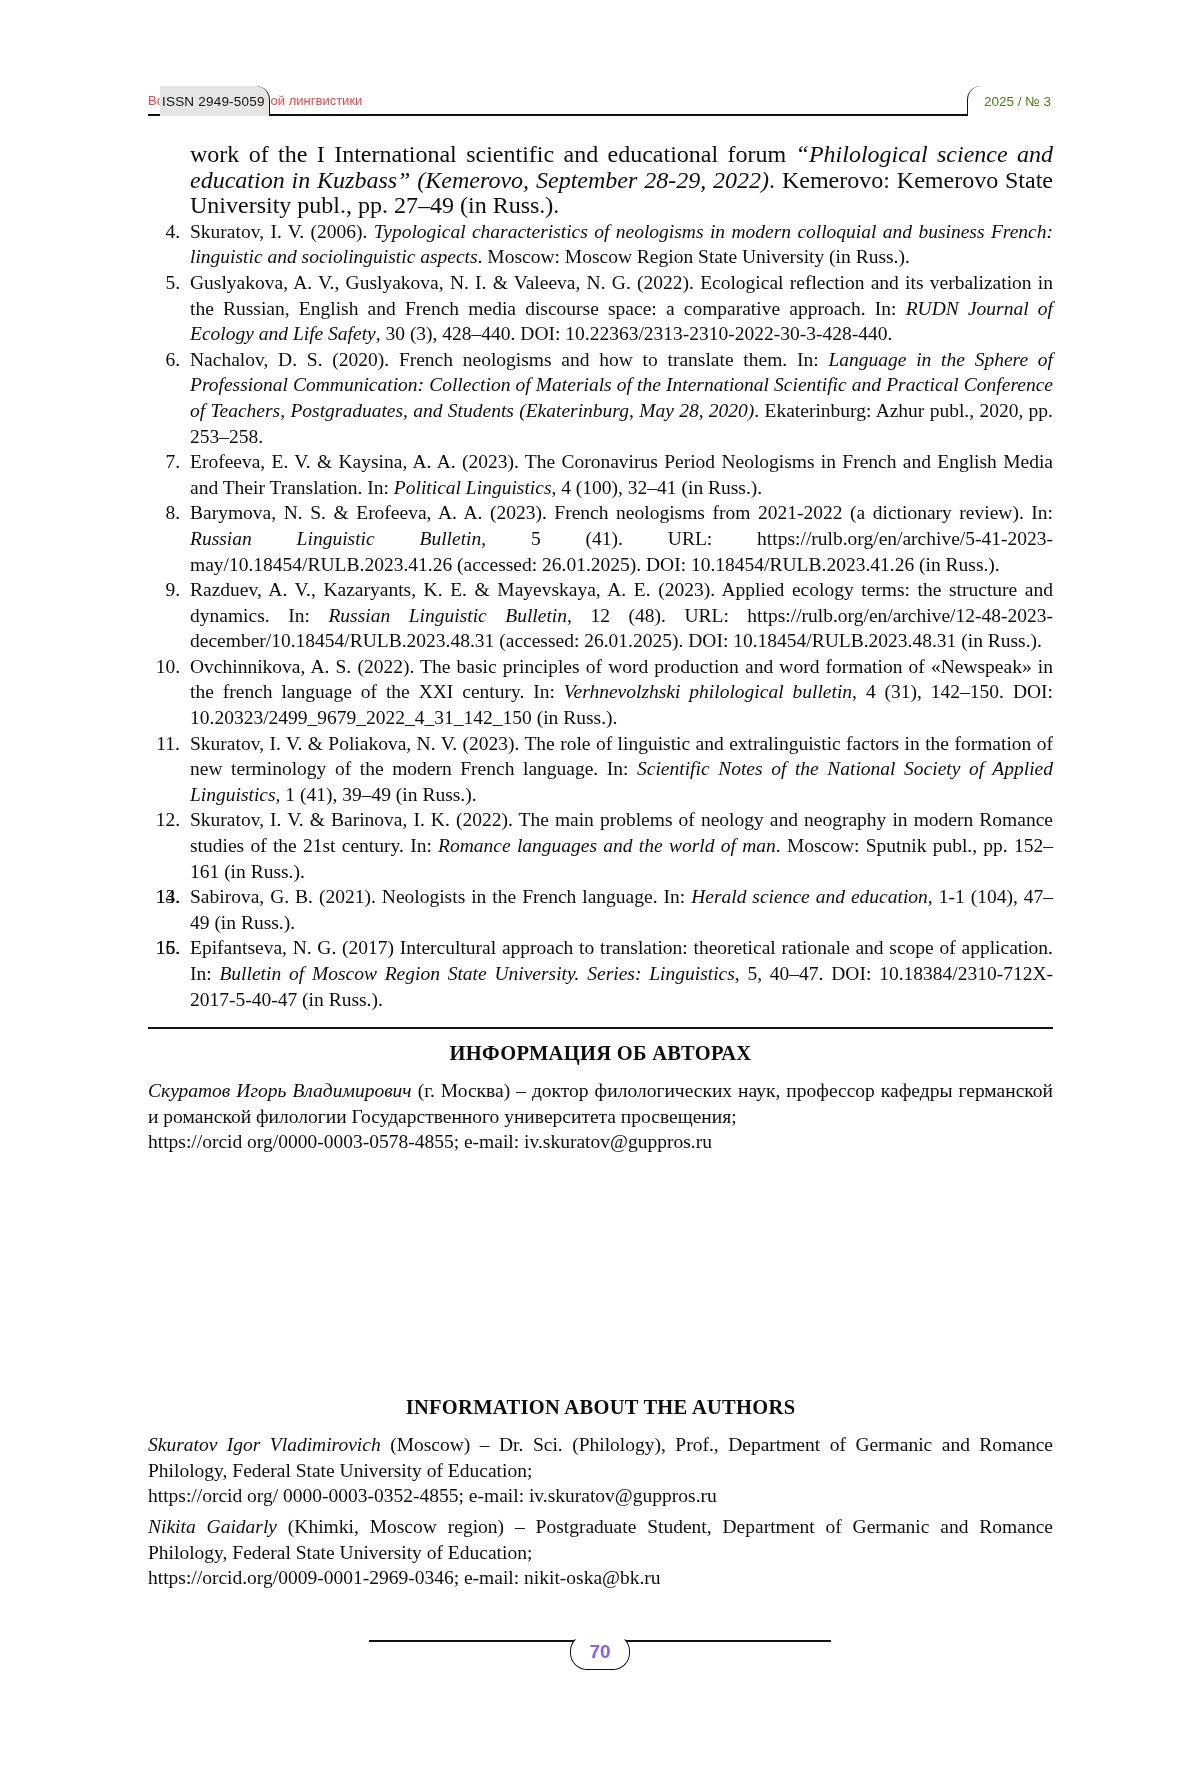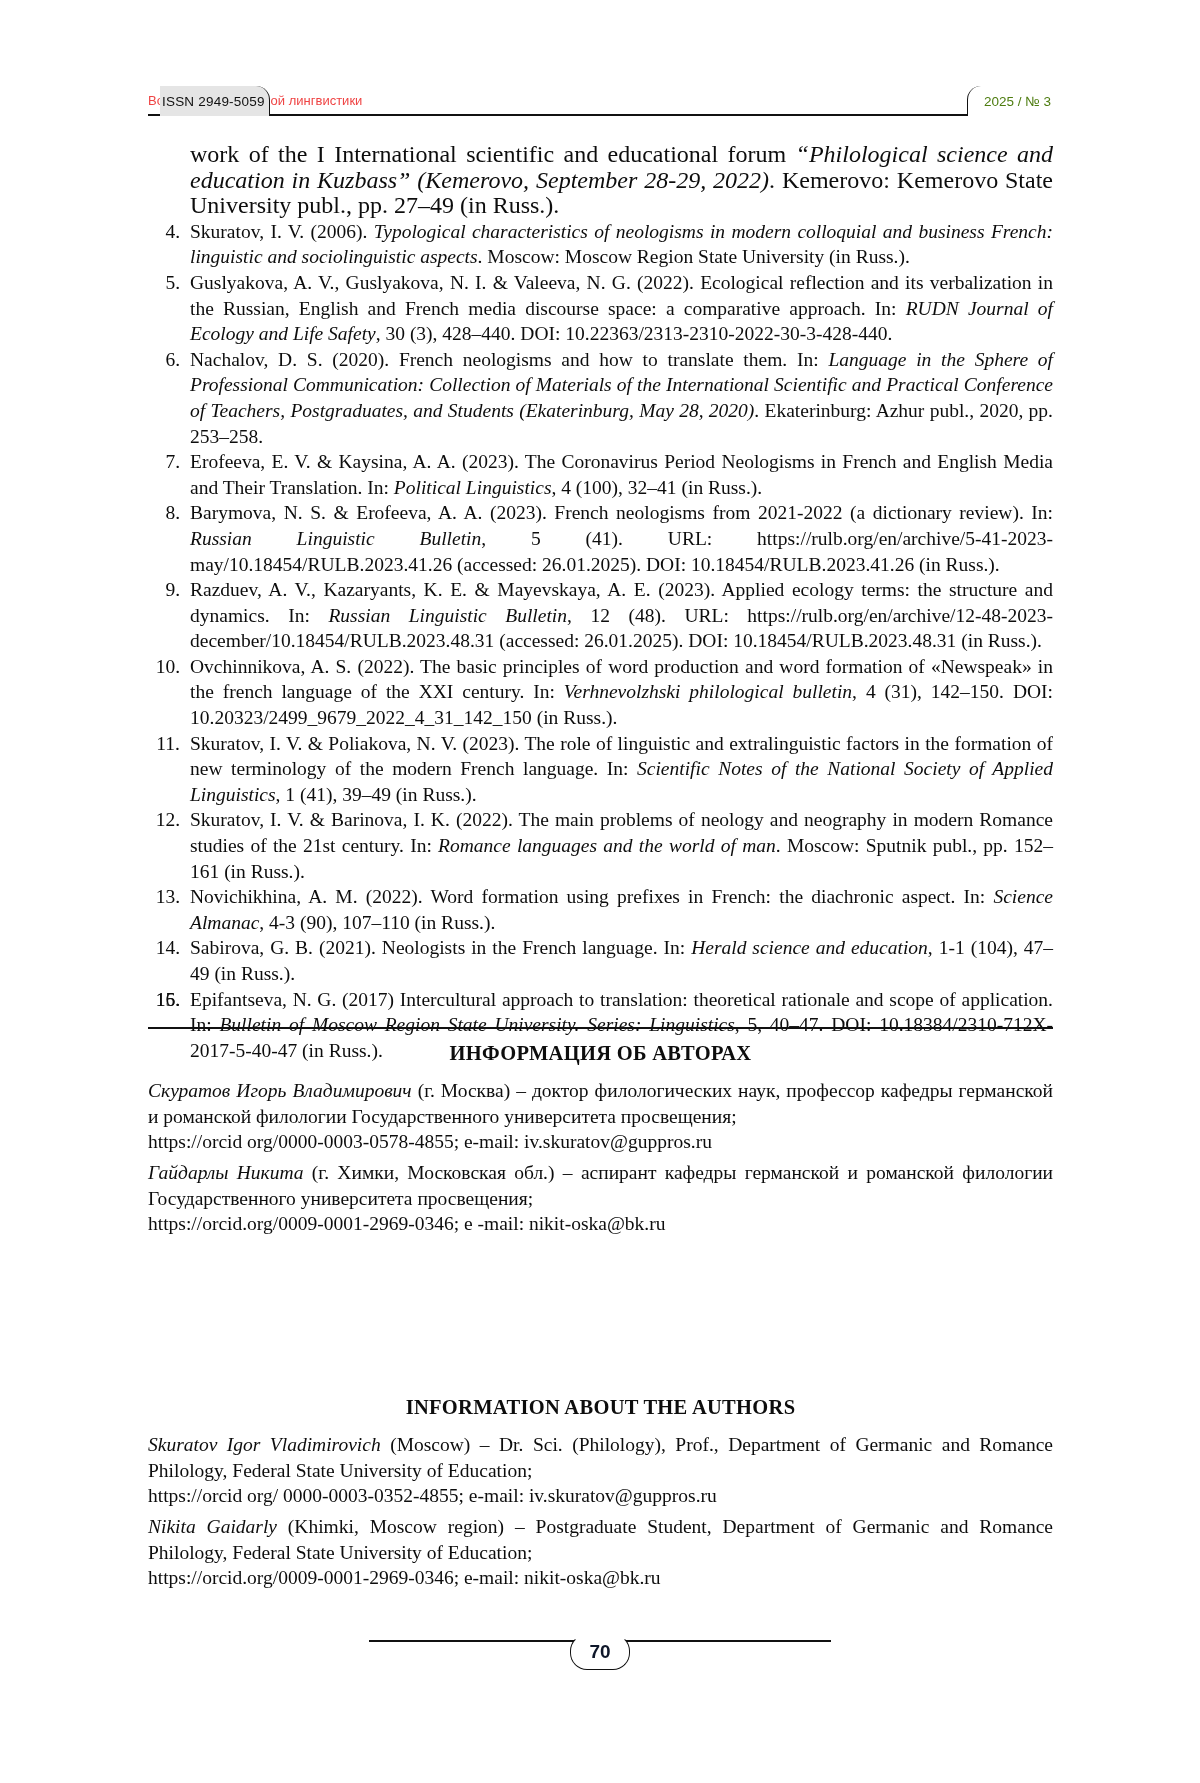--- a/index.html
+++ b/index.html
@@ -198,21 +198,21 @@
     border: 1.6px solid #111;
     border-top-color: #fff;
     display: flex;
     align-items: center;
     justify-content: center;
   }
   .page-num {
     font-family: "Liberation Sans", sans-serif;
     font-weight: bold;
     font-size: 19px;
-    color: #0f172a;
+    color: #8b5cf6;
   }
 </style>
 </head>
 <body>
 
 <div class="page">
 
   <div class="header">
     <div class="header-rule"></div>
     <div class="head-center">Вопросы современной лингвистики</div>
@@ -257,21 +257,20 @@
     <div class="ref-item">
       <span class="ref-num">11.</span>
       <span>Skuratov, I. V. &amp; Poliakova, N. V. (2023). The role of linguistic and extralinguistic factors in the formation of new terminology of the modern French language. In: <i class="it">Scientific Notes of the National Society of Applied Linguistics</i>, 1 (41), 39–49 (in Russ.).</span>
     </div>
     <div class="ref-item">
       <span class="ref-num">12.</span>
       <span>Skuratov, I. V. &amp; Barinova, I. K. (2022). The main problems of neology and neography in modern Romance studies of the 21st century. In: <i class="it">Romance languages and the world of man</i>. Moscow: Sputnik publ., pp. 152–161 (in Russ.).</span>
     </div>
     <div class="ref-item">
       <span class="ref-num">13.</span>
-      <span>Novichikhina, A. M. (2022). Word formation using prefixes in French: the diachronic aspect. In: <i class="it">Science Almanac</i>, 4-3 (90), 107–110 (in Russ.).</span>
     </div>
     <div class="ref-item">
       <span class="ref-num">14.</span>
       <span>Sabirova, G. B. (2021). Neologists in the French language. In: <i class="it">Herald science and education</i>, 1-1 (104), 47–49 (in Russ.).</span>
     </div>
     <div class="ref-item">
       <span class="ref-num">15.</span>
     </div>
     <div class="ref-item">
       <span class="ref-num">16.</span>
@@ -281,24 +280,20 @@
 
   <div class="divider" id="div1"></div>
 
   <div class="sec-title" id="ru-title">ИНФОРМАЦИЯ ОБ АВТОРАХ</div>
 
   <div class="authors-block" id="ru-a1">
     <p class="para"><i>Скуратов Игорь Владимирович</i><span> (г. Москва) – доктор филологических наук, профессор кафедры германской и романской филологии Государственного университета просвещения;</span></p>
     <p class="para">https://orcid org/0000-0003-0578-4855; e-mail: iv.skuratov@guppros.ru</p>
   </div>
 
-  <div class="authors-block" id="ru-a2">
-    <p class="para"><i>Гайдарлы Никита</i><span> (г. Химки, Московская обл.) – аспирант кафедры германской и романской филологии Государственного университета просвещения;</span></p>
-    <p class="para">https://orcid.org/0009-0001-2969-0346; e -mail: nikit-oska@bk.ru</p>
-  </div>
 
   <div class="sec-title" id="en-title">INFORMATION ABOUT THE AUTHORS</div>
 
   <div class="authors-block" id="en-a1">
     <p class="para"><i>Skuratov Igor Vladimirovich</i><span> (Moscow) – Dr. Sci. (Philology), Prof., Department of Germanic and Romance Philology, Federal State University of Education;</span></p>
     <p class="para">https://orcid org/ 0000-0003-0352-4855; e-mail: iv.skuratov@guppros.ru</p>
   </div>
 
   <div class="authors-block" id="en-a2">
     <p class="para"><i>Nikita Gaidarly</i><span> (Khimki, Moscow region) – Postgraduate Student, Department of Germanic and Romance Philology, Federal State University of Education;</span></p>

